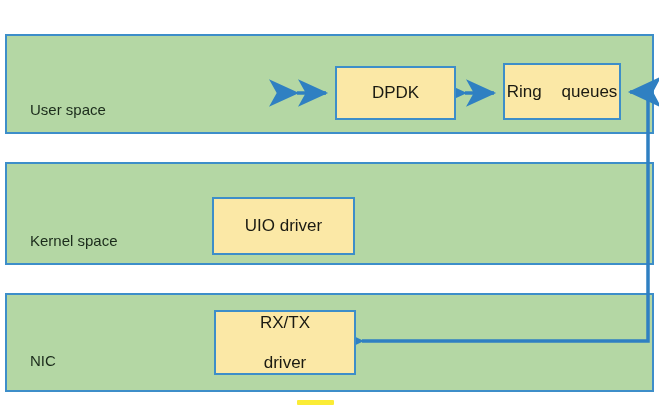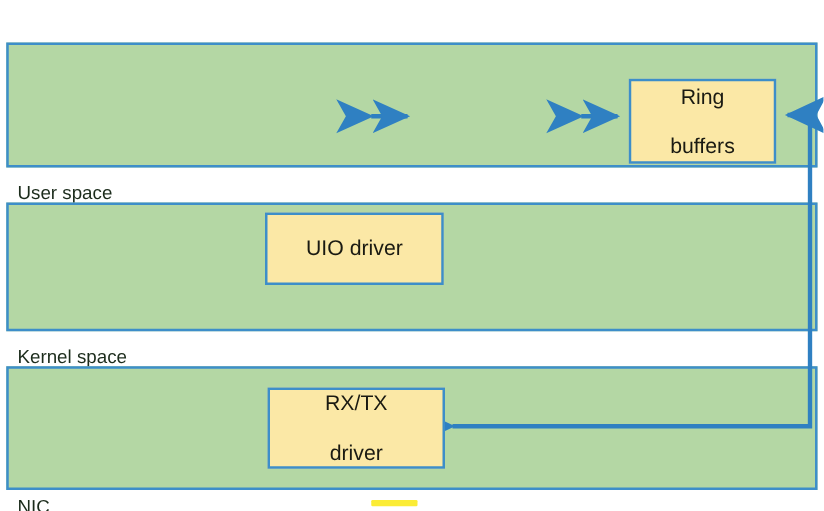--- a/index.html
+++ b/index.html
@@ -18,26 +18,25 @@
     overflow: hidden;
   }
   .layer-row {
     position: absolute;
     background: #b4d7a4;
     border: 2px solid #3d8ec9;
     box-sizing: border-box;
   }
   .layer-label {
     position: absolute;
-    left: 14px;
+    left: 30px;
     font-size: 15px;
     color: #1b2b1b;
     white-space: nowrap;
     line-height: 1.15;
-    margin-top: 45px;
   }
   .node-box {
     position: absolute;
     background: #fbe8a6;
     border: 2px solid #3d8ec9;
     box-sizing: border-box;
     display: flex;
     align-items: center;
     justify-content: center;
     text-align: center;
@@ -94,27 +93,30 @@
     <g>
       <line x1="465" y1="93" x2="494" y2="93" stroke="#2f80c2" stroke-width="3.5" marker-start="url(#arrow-left)" marker-end="url(#arrow-right)"></line>
     </g>
 
     <g>
       <path d="M 362 341 L 648 341 L 648 92 L 630 92" fill="none" stroke="#2f80c2" stroke-width="3.5" stroke-linejoin="miter" marker-start="url(#arrow-big)" marker-end="url(#arrow-big)"></path>
     </g>
   </svg>
 
 
-
-  <div class="node-box" style="left:503px; top:63px; width:118px; height:68px; flex-direction:column;gap:20px;">
-    <span>Ring</span>
-    <span>buffers</span>
+  <div class="node-box" style="left:335px; top:66px; width:121px; height:54px;">
+    <span>DPDK</span>
   </div>
 
-  <div class="node-box" style="left:212px; top:170px; width:143px; height:58px;">
+  <div class="node-box" style="left:503px; top:63px; width:118px; height:57px; flex-direction:row;gap:20px;">
+    <span>Ring</span>
+    <span>queues</span>
+  </div>
+
+  <div class="node-box" style="left:212px; top:197px; width:143px; height:58px;">
     <span>UIO driver</span>
   </div>
 
   <div class="node-box" style="left:214px; top:310px; width:142px; height:65px; flex-direction:column;gap:20px;">
     <span>RX/TX</span>
     <span>driver</span>
   </div>
 
   <div class="accent-bar" style="left:297px; top:400px; width:37px; height:5px;"></div>
 

